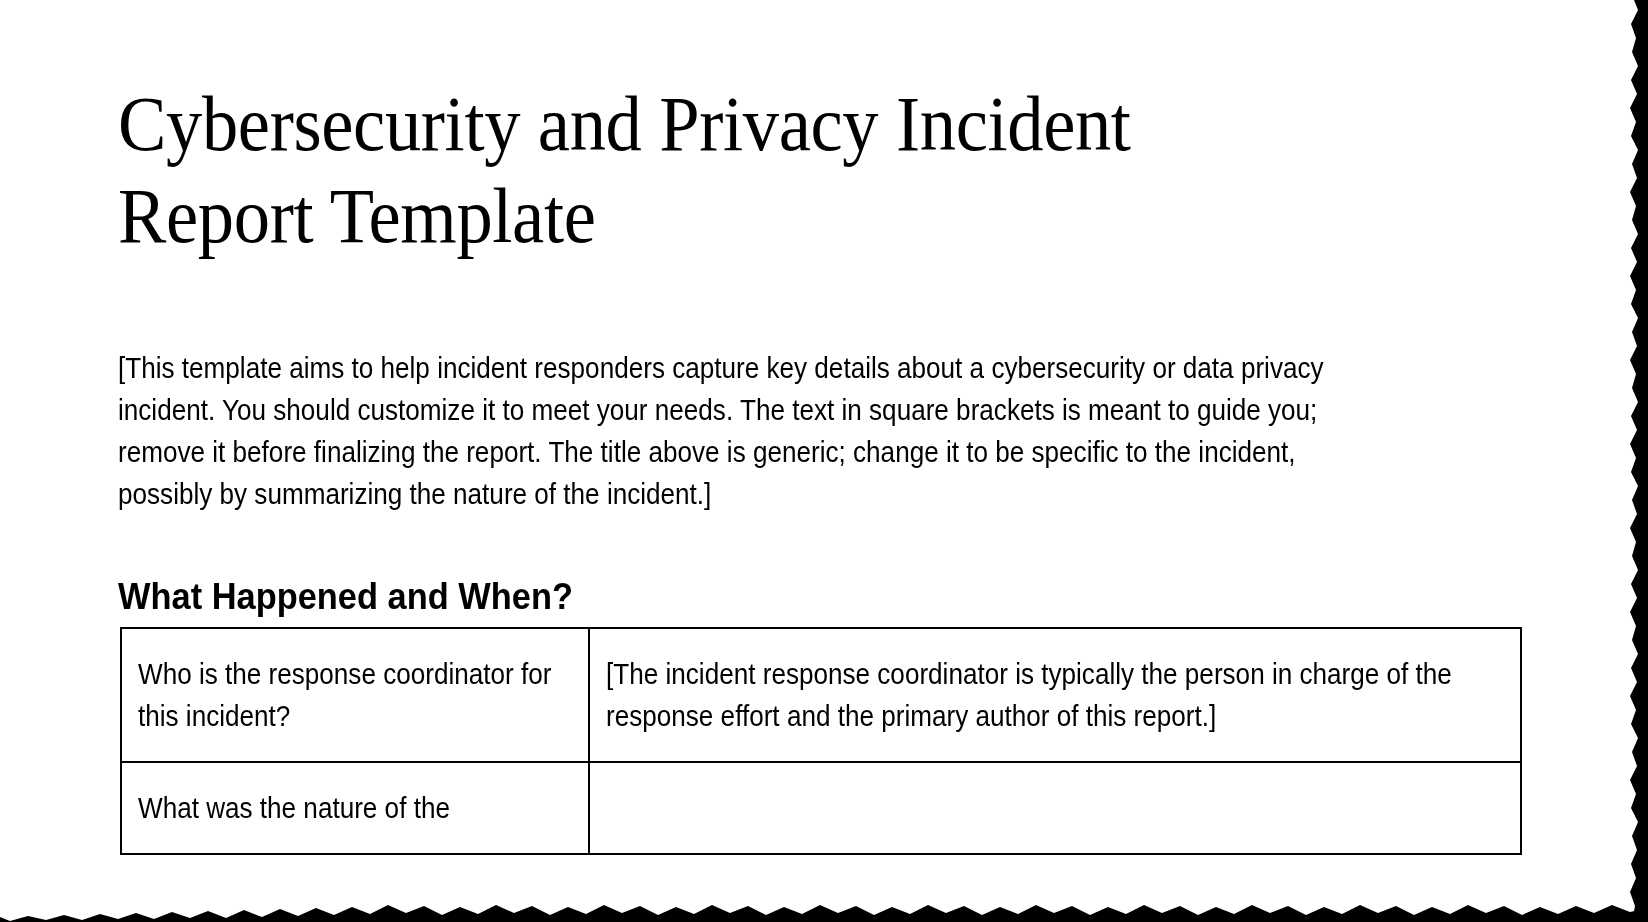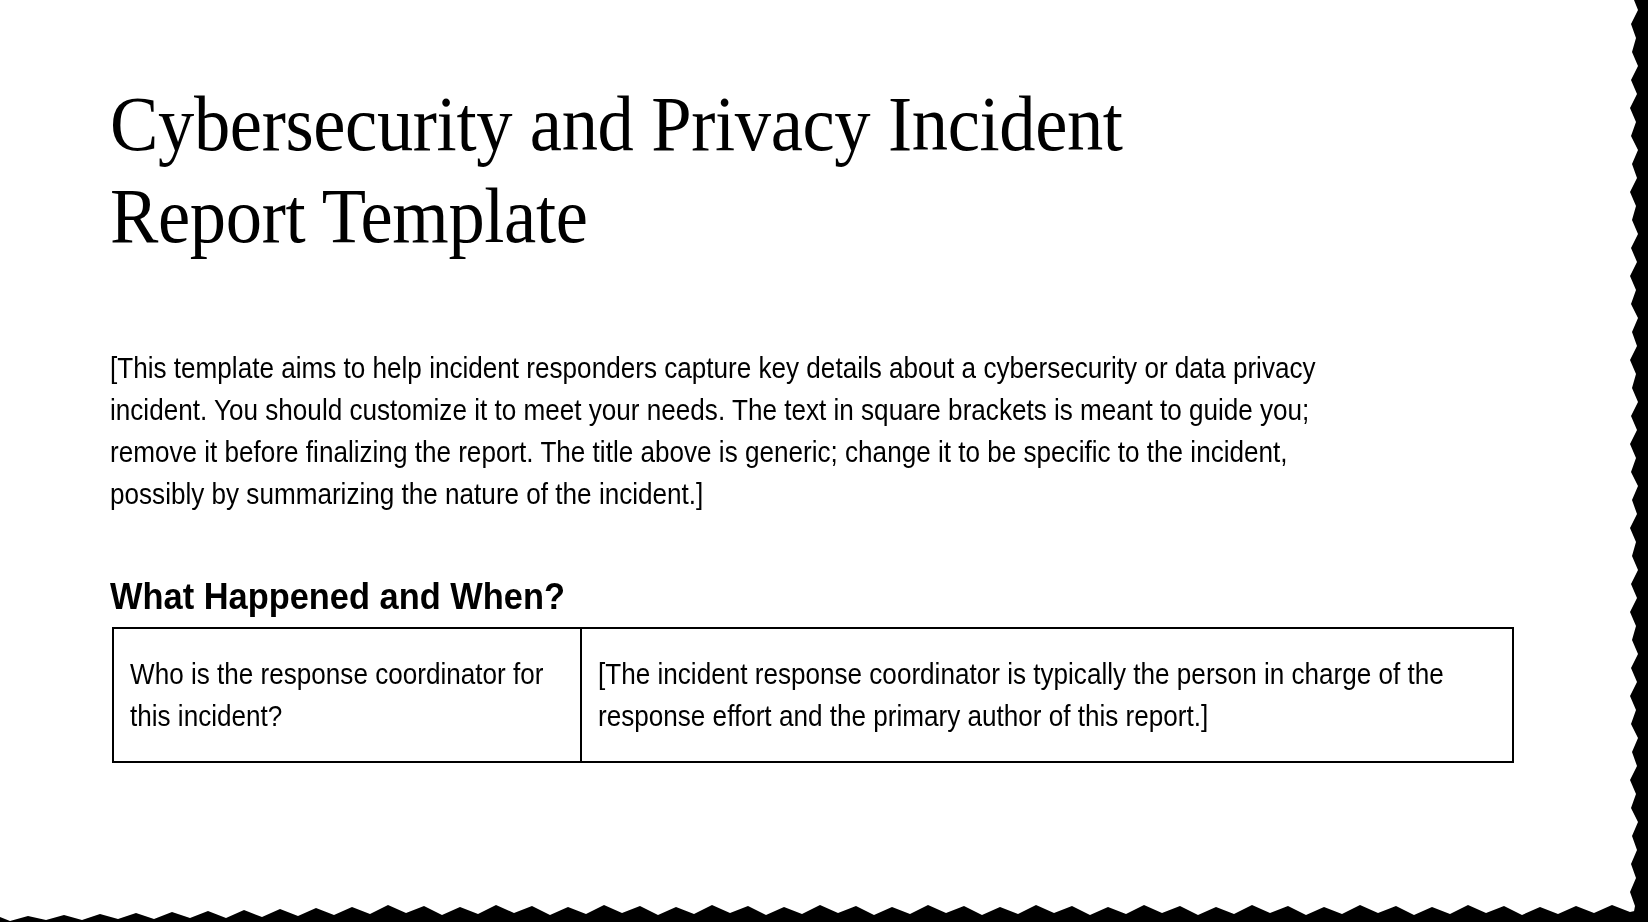--- a/index.html
+++ b/index.html
@@ -15,21 +15,21 @@
     height: 922px;
     background: #ffffff;
     overflow: hidden;
     font-family: "Liberation Sans", sans-serif;
     color: #000000;
   }
 
   
   .doc-surface {
     position: absolute;
-    left: 0;
+    left: 8px;
     top: 0;
     width: 1632px;
     height: 906px;
     background: #ffffff;
     padding-left: 6px;
   }
 
   
   .doc-title {
     position: absolute;
@@ -142,20 +142,28 @@
     <table class="doc-table">
       <tbody>
         <tr>
           <td class="col-q">
             <span class="cellinner">Who is the response coordinator for this incident?</span>
           </td>
           <td class="col-a">
             <span class="cellinner">[The incident response coordinator is typically the person in charge of the response effort and the primary author of this report.]</span>
           </td>
         </tr>
+        <tr>
+          <td class="col-q">
+            <span class="cellinner">What was the nature of the</span>
+          </td>
+          <td class="col-a">
+            <span class="cellinner"></span>
+          </td>
+        </tr>
       </tbody>
     </table>
 
   </div>
 
   <div class="edge-right">
     <svg width="22" height="922" viewBox="0 0 22 922" xmlns="http://www.w3.org/2000/svg" aria-hidden="true">
       <path fill="#000000" d="M22,0 L22,922 L6,922 L9,906 L4,892 L10,878 L5,864 L11,850 L6,836 L12,822 L5,808 L10,794 L4,780 L11,766 L6,752 L12,738 L5,724 L10,710 L4,696 L11,682 L5,668 L12,654 L6,640 L10,626 L4,612 L11,598 L5,584 L12,570 L6,556 L10,542 L4,528 L11,514 L6,500 L12,486 L5,472 L10,458 L4,444 L11,430 L5,416 L12,402 L6,388 L10,374 L4,360 L11,346 L6,332 L12,318 L5,304 L10,290 L4,276 L11,262 L5,248 L12,234 L6,220 L10,206 L4,192 L11,178 L6,164 L12,150 L5,136 L10,122 L4,108 L11,94 L5,80 L12,66 L6,52 L10,38 L5,24 L12,10 L8,0 Z"></path>
     </svg>
   </div>

